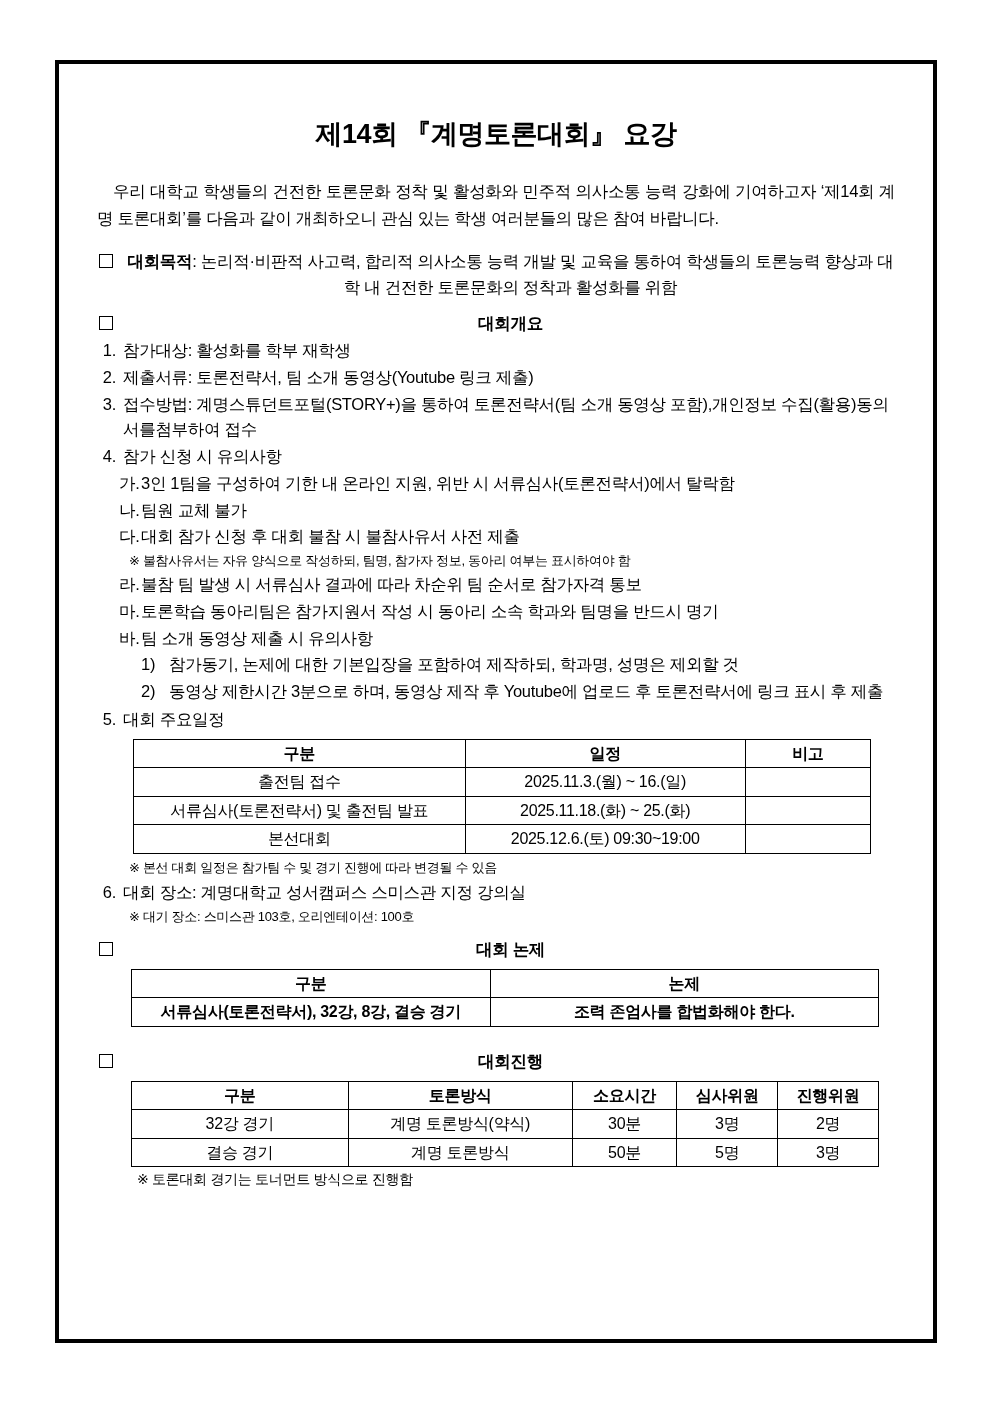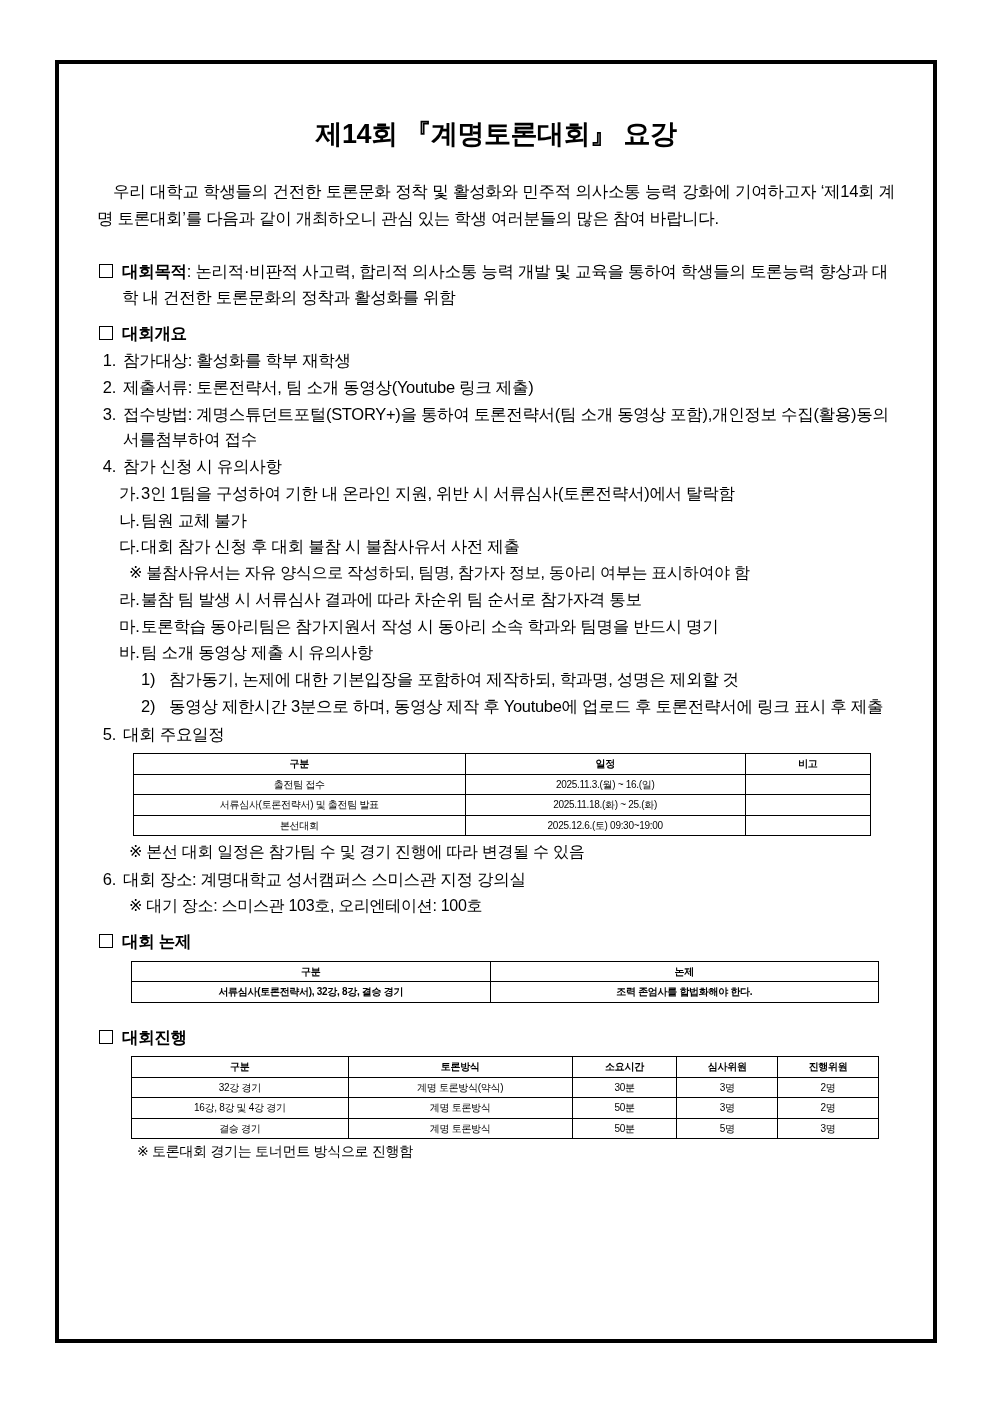--- a/index.html
+++ b/index.html
@@ -34,21 +34,21 @@
     font-weight: bold;
     letter-spacing: -0.5px;
     margin: 18px 0 26px 0;
   }
   .intro {
     font-size: 16.5px;
     line-height: 1.62;
     text-align: justify;
     text-justify: inter-word;
     letter-spacing: -0.3px;
-    margin: 0 4px 28px 4px;
+    margin: 0 4px 18px 4px;
     text-indent: 16px;
   }
   .sec {
     margin: 0 0 4px 0;
   }
   .sec-head {
     display: flex;
     align-items: flex-start;
     font-size: 16.5px;
     line-height: 1.55;
@@ -61,20 +61,21 @@
     height: 12px;
     border: 1.6px solid #000;
     margin: 5px 9px 0 6px;
     flex: none;
   }
   .sec-head-text {
     font-weight: bold;
   }
   .sec-head-body {
     flex: 1;
+    text-align: center;
   }
   ol.numlist {
     list-style: none;
     margin: 2px 0 0 0;
     padding: 0;
   }
   ol.numlist > li {
     font-size: 16.5px;
     line-height: 1.56;
     letter-spacing: -0.3px;
@@ -108,41 +109,41 @@
   .sub-mark {
     flex: none;
     width: 26px;
     padding-left: 4px;
     box-sizing: border-box;
   }
   .sub-mark.wide {
     width: 32px;
   }
   .note {
-    font-size: 16px;
+    font-size: 13px;
     line-height: 1.56;
     letter-spacing: -0.3px;
     padding-left: 22px;
   }
   .note-ind {
     padding-left: 36px;
   }
   .indent-1 { padding-left: 22px; }
   .indent-2 { padding-left: 44px; }
 
   table.doc-table {
     border-collapse: collapse;
     width: 100%;
     margin: 6px 0 4px 0;
     table-layout: fixed;
   }
   table.doc-table th,
   table.doc-table td {
     border: 1.4px solid #000;
-    font-size: 10px;
+    font-size: 16px;
     line-height: 1.35;
     padding: 3px 4px;
     text-align: center;
     letter-spacing: -0.3px;
   }
   table.doc-table th {
     font-weight: bold;
   }
   .tbl-wrap-sched { padding: 0 28px 0 40px; }
   .tbl-wrap-topic { padding: 0 20px 0 38px; }
@@ -361,27 +362,20 @@
           </thead>
           <tbody>
             <tr>
               <td>32강 경기</td>
               <td>계명 토론방식(약식)</td>
               <td>30분</td>
               <td>3명</td>
               <td>2명</td>
             </tr>
             <tr>
-              <td>16강, 8강 및 4강 경기</td>
-              <td>계명 토론방식</td>
-              <td>50분</td>
-              <td>3명</td>
-              <td>2명</td>
-            </tr>
-            <tr>
               <td>결승 경기</td>
               <td>계명 토론방식</td>
               <td>50분</td>
               <td>5명</td>
               <td>3명</td>
             </tr>
           </tbody>
         </table>
       </div>
 

